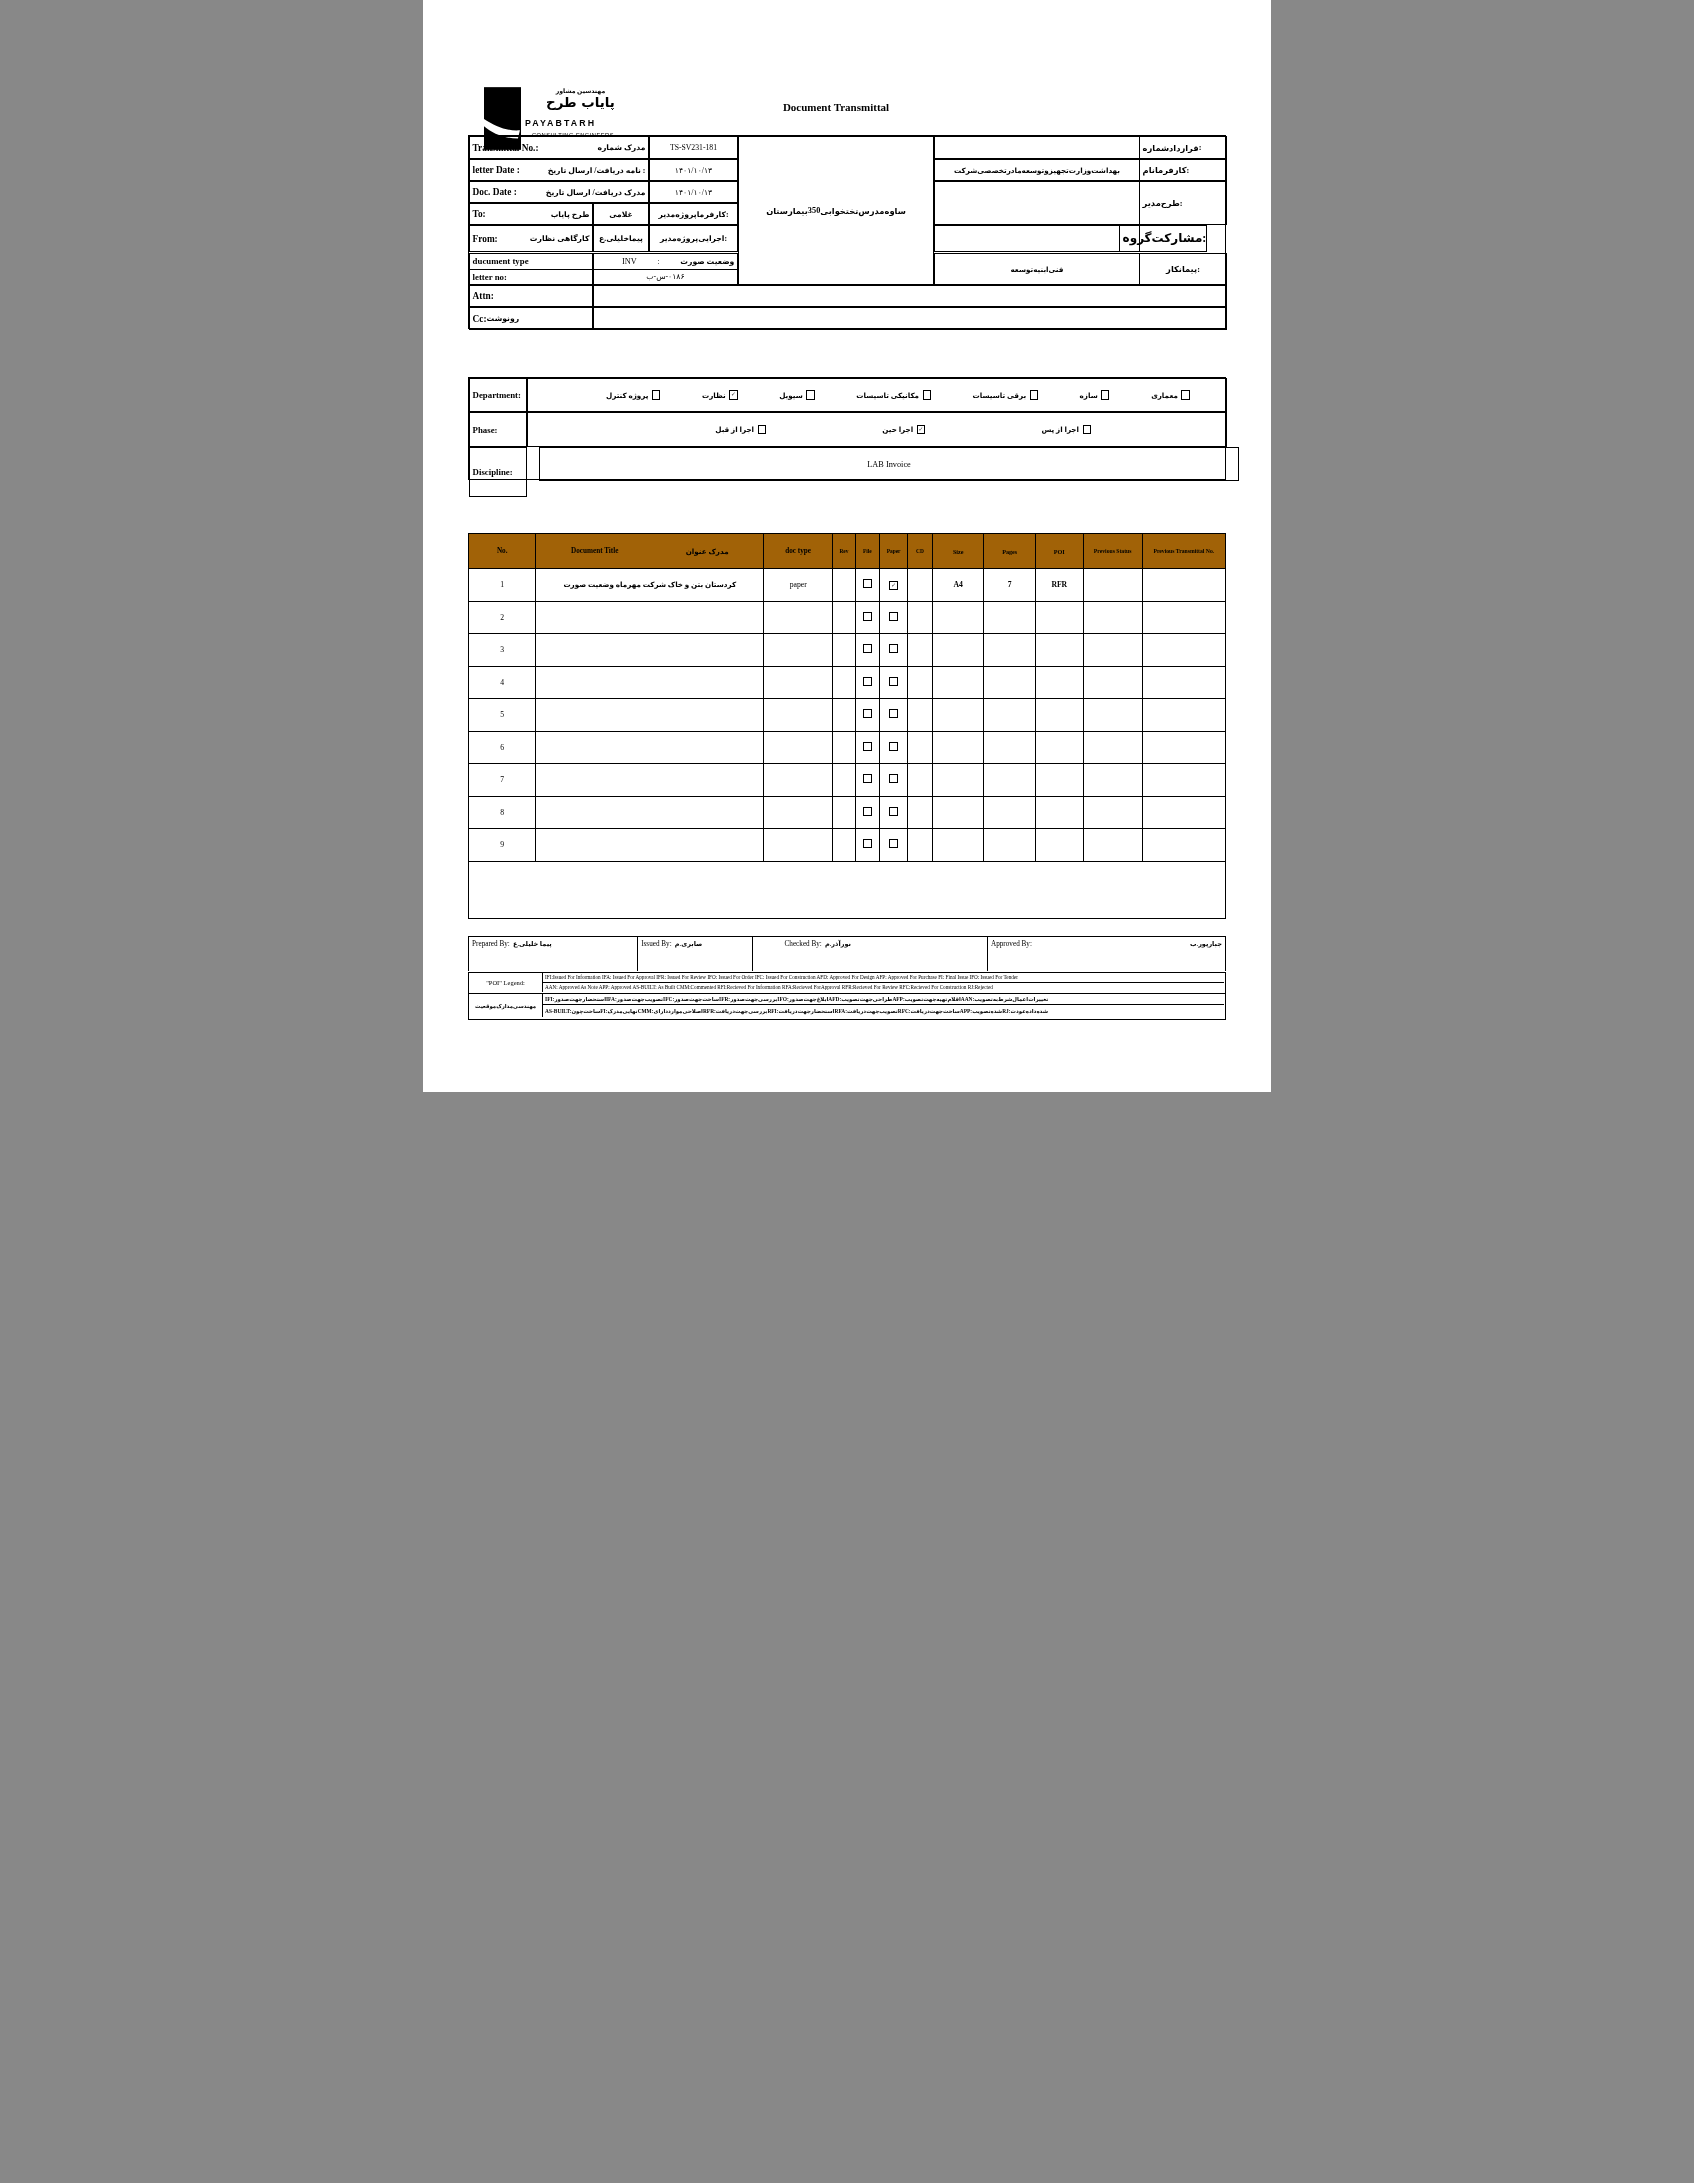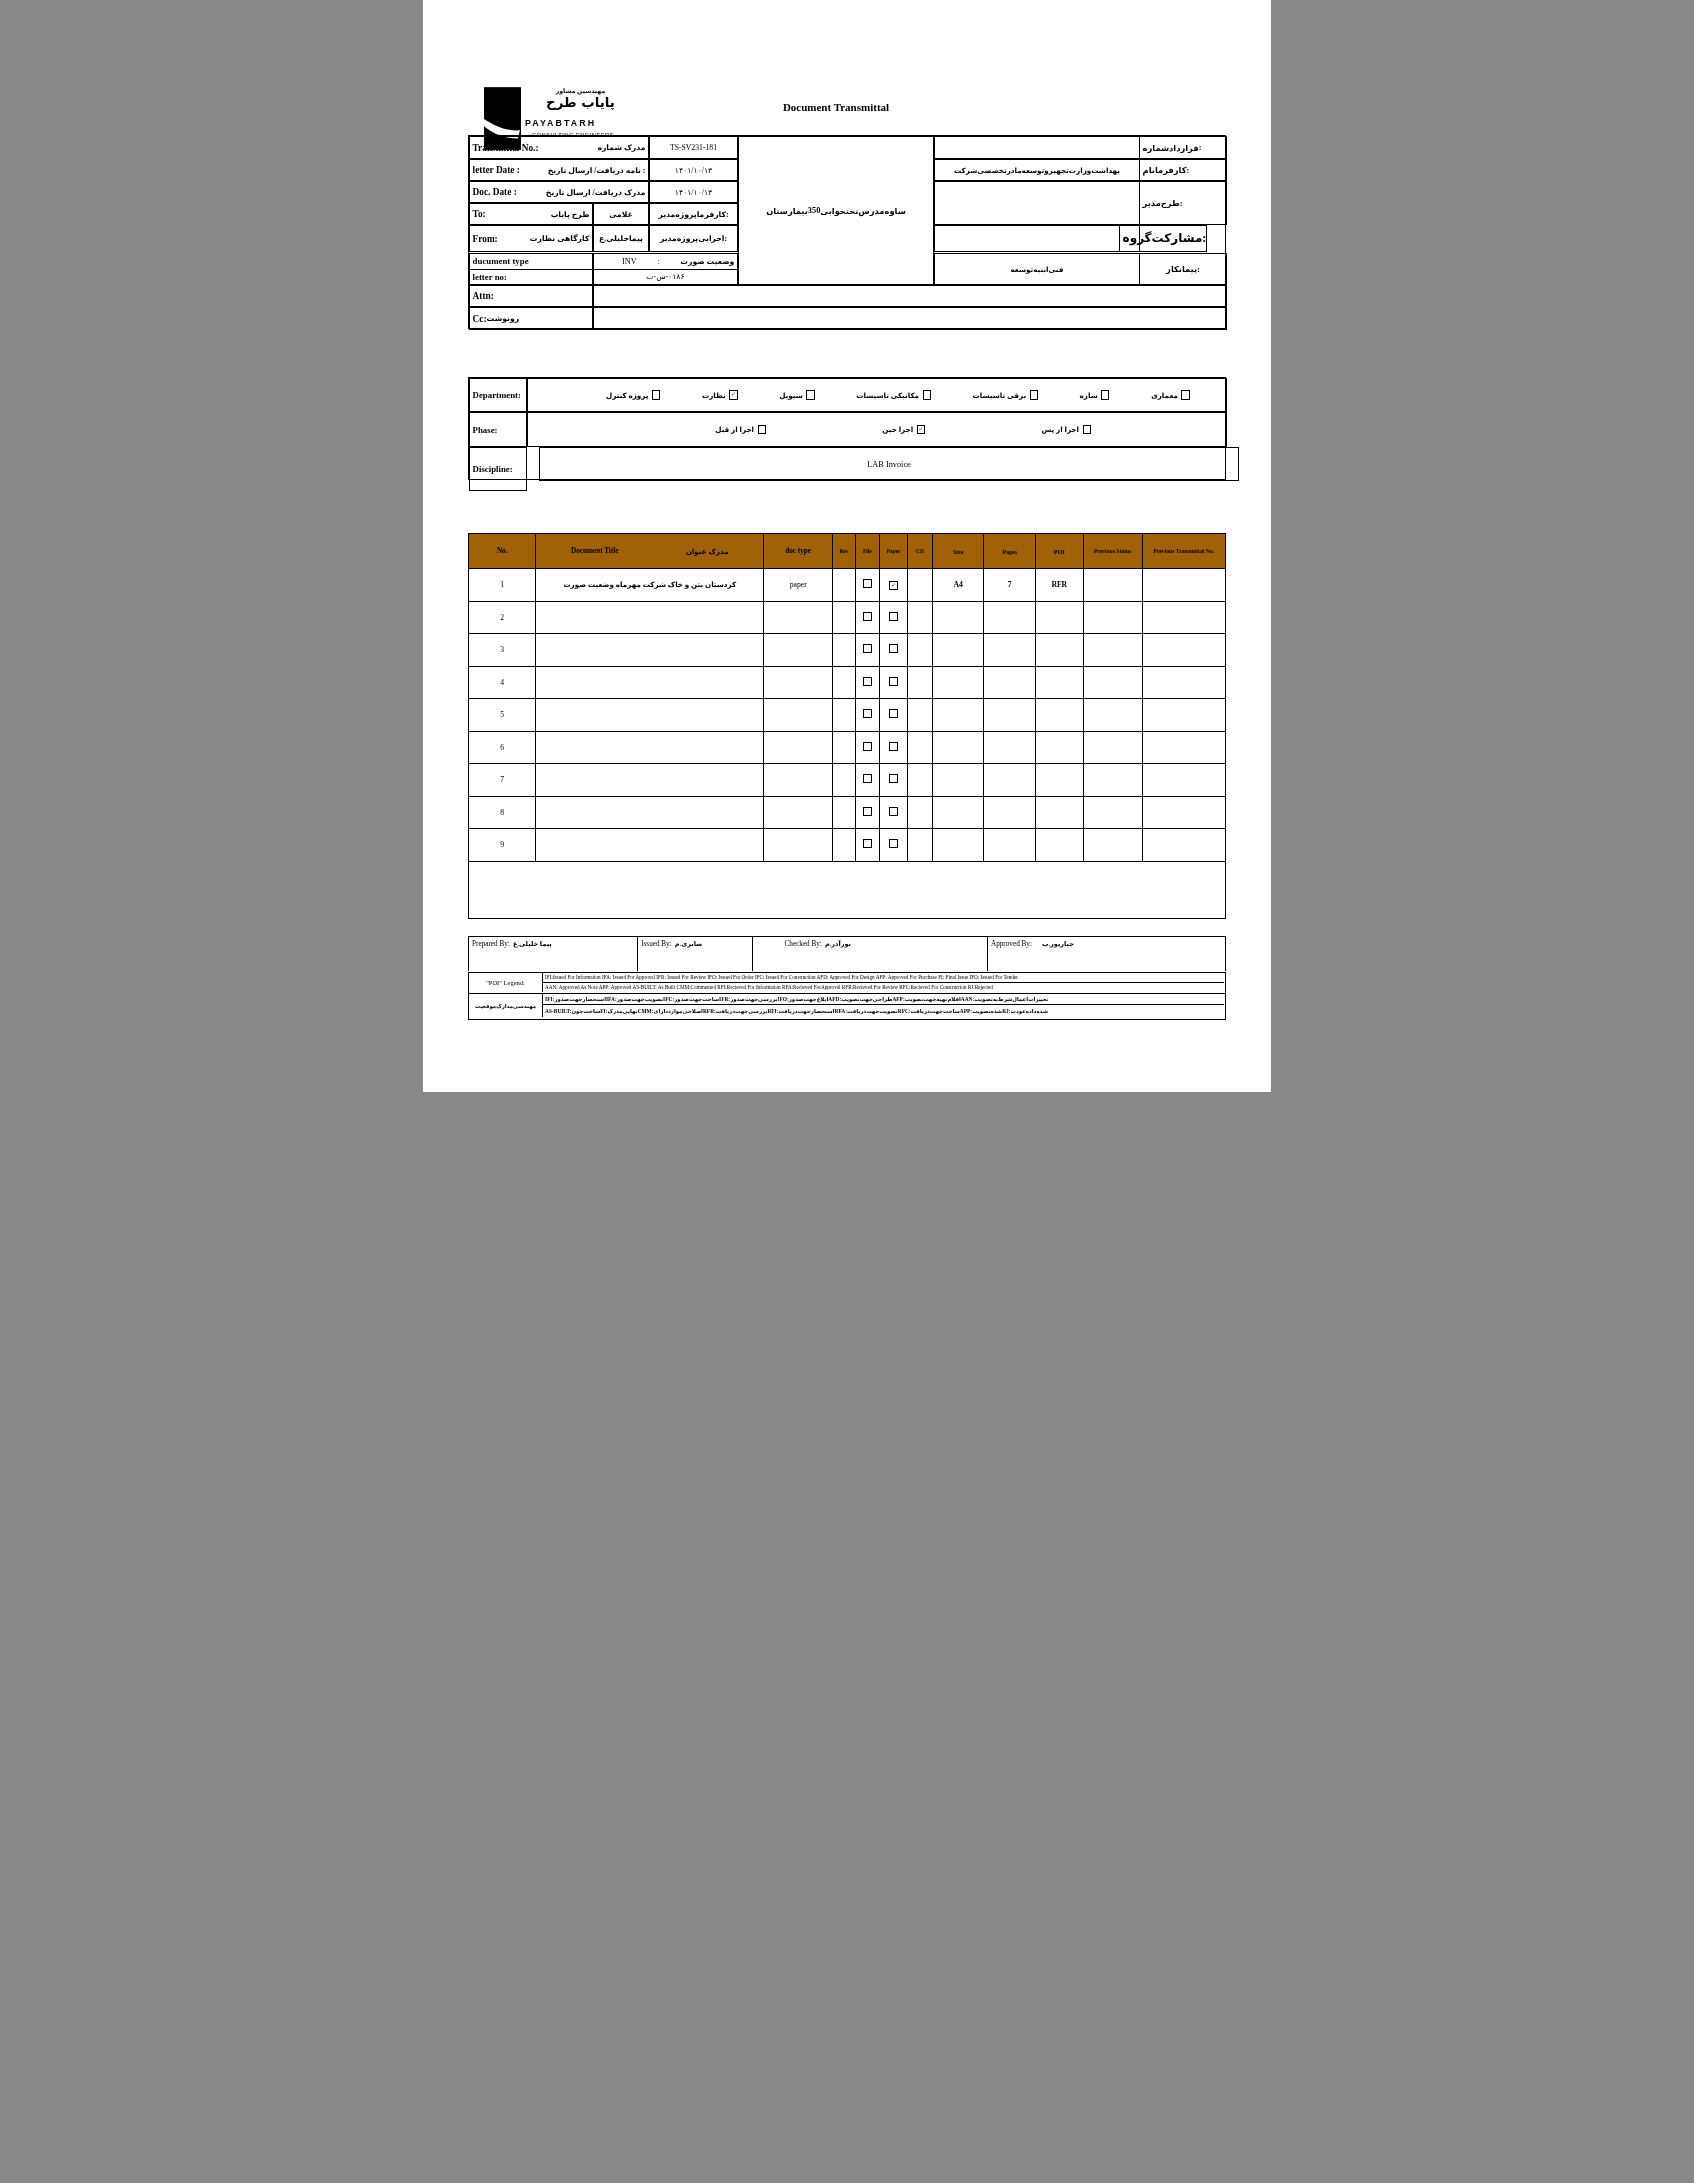--- a/index.html
+++ b/index.html
@@ -182,21 +182,21 @@
         </span>
       <span class="opt">
           <span class="faltr"><bdi dir="rtl">حین</bdi> <bdi dir="rtl">اجرا</bdi></span>
           <span class="cbx">✓</span>
         </span>
       <span class="opt">
           <span class="faltr"><bdi dir="rtl">قبل</bdi> <bdi dir="rtl">از</bdi> <bdi dir="rtl">اجرا</bdi></span>
           <span class="cbx"></span>
         </span>
     </div>
-    <div class="abs cell" style="left:0;top:69px;width:58px;height:44px;font-size:8.8px;font-weight:bold;">Discipline:</div>
+    <div class="abs cell" style="left:0;top:69px;width:58px;height:50px;font-size:8.8px;font-weight:bold;">Discipline:</div>
     <div class="abs cell ctr" style="left:58px;top:69px;width:700px;height:34px;font-size:8.3px;margin-left:12px;">LAB Invoice</div>
   </div>
 
   <table class="doc abs" style="left:45px;top:533px;">
     <colgroup>
       <col style="width:8.9%">
         <col style="width:30.1%">
         <col style="width:9.1%">
         <col style="width:3.0%">
       <col style="width:3.2%">
@@ -368,21 +368,21 @@
       <span class="faltr" style="font-size:6.5px;font-weight:bold;"><bdi dir="rtl">ع</bdi>.<bdi dir="rtl">خلیلی</bdi> <bdi dir="rtl">پیما</bdi></span>
     </div>
     <div class="legcell" style="width:120px;align-items:flex-start;padding-top:2.6px;gap:3.1px;font-size:7.2px;">
       <span>Issued By:</span>
       <span class="faltr" style="font-size:6.5px;font-weight:bold;"><bdi dir="rtl">م</bdi>.<bdi dir="rtl">صابری</bdi></span>
     </div>
     <div class="legcell" style="width:215px;align-items:flex-start;padding-top:2.6px;gap:3.1px;font-size:7.2px;margin-left:28px;">
       <span>Checked By:</span>
       <span class="faltr" style="font-size:6.5px;font-weight:bold;"><bdi dir="rtl">م</bdi>.<bdi dir="rtl">نورآذر</bdi></span>
     </div>
-    <div class="legcell leglast" style="width:247px;align-items:flex-start;padding-top:2.6px;gap:10px;font-size:7.2px;">
+    <div class="legcell leglast" style="width:247px;align-items:flex-start;padding-top:2.6px;gap:10px;font-size:7.2px;justify-content:space-between;">
       <span>Approved By:</span>
       <span class="faltr" style="font-size:6.5px;font-weight:bold;"><bdi dir="rtl">ب</bdi>.<bdi dir="rtl">جبارپور</bdi></span>
     </div>
   </div>
 
   <div class="abs" style="left:45px;top:972px;width:758px;height:22px;border:1.5px solid #000;box-sizing:border-box;">
     <div class="abs legcell" style="left:0;top:0;width:74px;height:19px;justify-content:center;font-size:6.5px;">"POI" Legend:</div>
     <div class="abs" style="left:74px;top:0;width:681px;height:9.6px;border-bottom:1.3px solid #000;box-sizing:border-box;display:flex;align-items:center;padding:0 2.1px;font-size:5.2px;white-space:nowrap;overflow:hidden;">IFI:Issued For Information  IFA: Issued For Approval  IFR: Issued For Review  IFO: Issued For Order  IFC: Issued For Construction AFD: Approved For Design AFP: Approved For Purchase  FI: Final Issue  IFO: Issued For Tender</div>
     <div class="abs" style="left:74px;top:9.6px;width:681px;height:9.6px;display:flex;align-items:center;padding:0 2.1px;font-size:5.2px;white-space:nowrap;overflow:hidden;">AAN: Approved As Note  APP: Approved  AS-BUILT: As Built CMM:Commented  RFI:Recieved For Information  RFA:Recieved ForApproval  RFR:Recieved For Review  RFC:Recieved For Construction  RJ:Rejected</div>
   </div>

